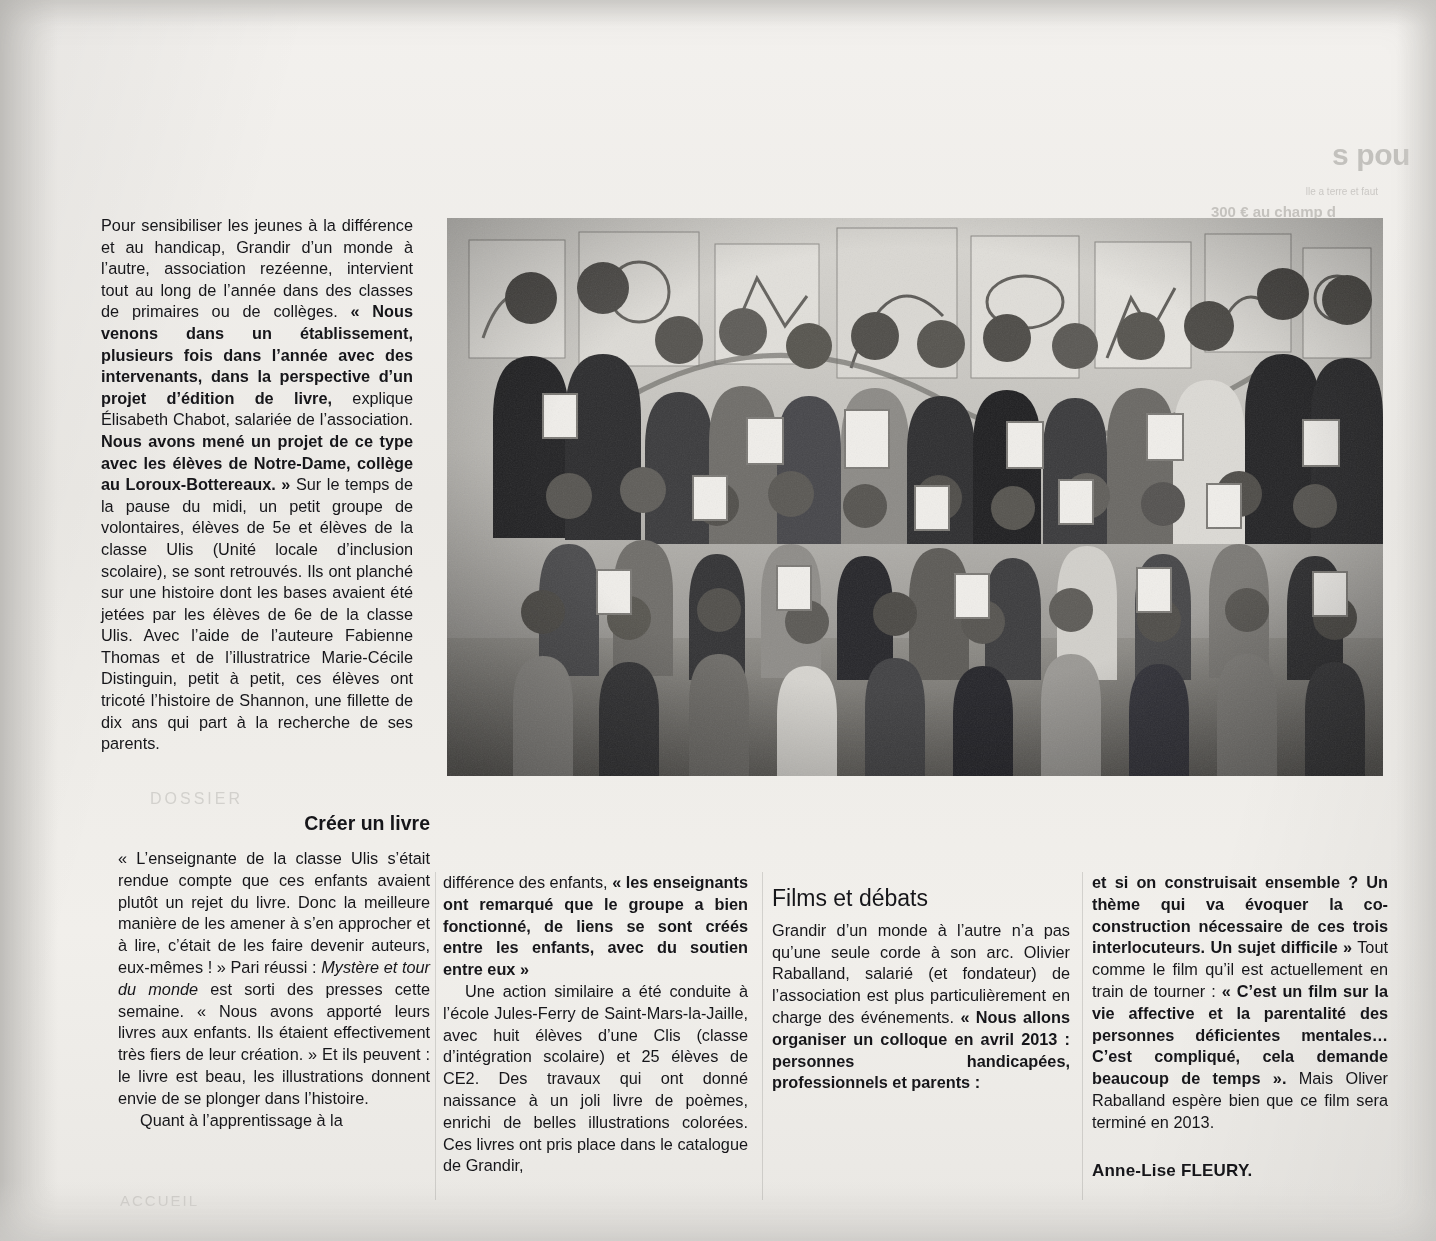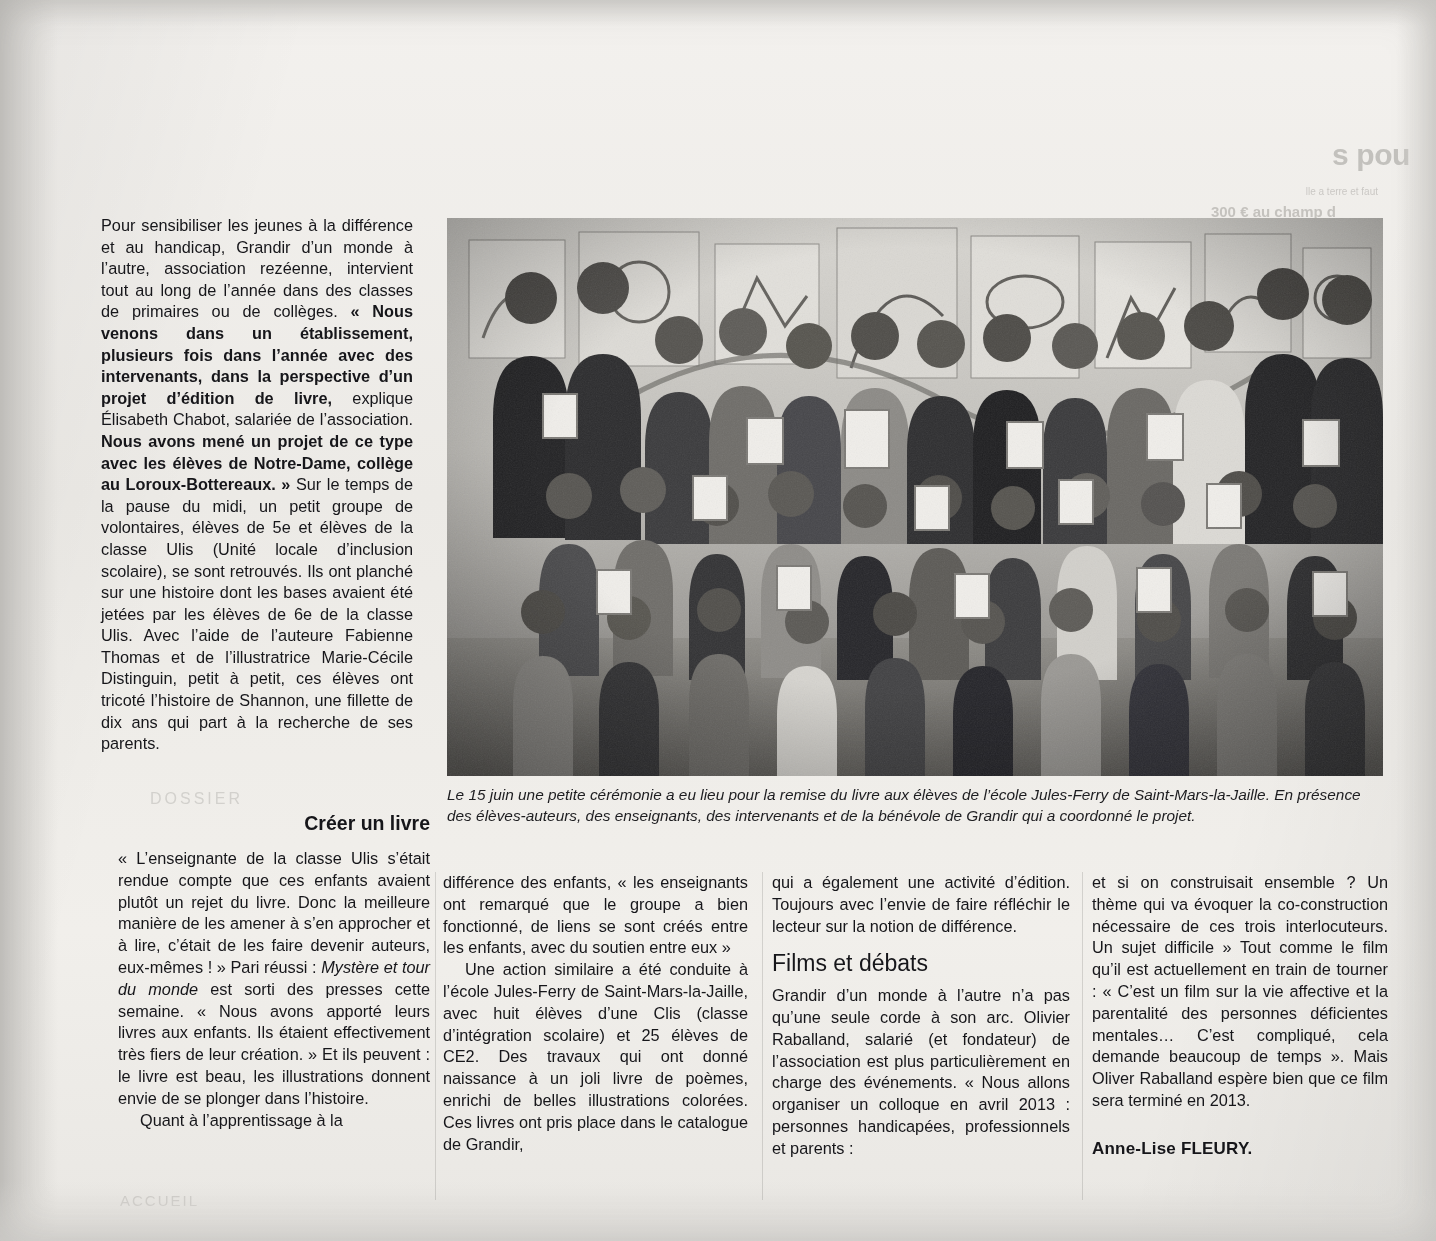--- a/index.html
+++ b/index.html
@@ -187,21 +187,21 @@
   }
 
   
   .bcol {
     top: 872px;
     font-size: 16.3px;
     line-height: 21.8px;
     text-align: justify;
     hyphens: auto;
   }
-  .bcol b { font-weight: 400; }
+  .bcol b { font-weight: 700; }
   #col-2 { left: 443px; width: 305px; }
   #col-3 { left: 772px; width: 298px; }
   #col-4 { left: 1092px; width: 296px; }
 
   #subhead-2 {
     font-size: 23px;
     font-weight: 400;
     text-align: left;
     margin: 16px 0 10px 0;
     display: block;
@@ -407,29 +407,27 @@
         <rect x="508" y="356" width="34" height="44"></rect>
         <rect x="690" y="350" width="34" height="44"></rect>
         <rect x="866" y="354" width="34" height="44"></rect>
       </g>
 
       <rect x="0" y="0" width="936" height="558" fill="url(#vig)"></rect>
       <rect x="0" y="0" width="936" height="558" filter="url(#grain)" opacity="0.5"></rect>
     </svg>
   </div>
 
-  <div class="content" id="caption">Le 15 juin une petite cérémonie a eu lieu pour la remise du livre aux élèves de l’école Jules-Ferry de Saint-Mars-la-Jaille. En présence des élèves-auteurs, des enseignants, des intervenants et de la bénévole de Grandir qui a coordonné le projet.</div>
 
   <div class="content bcol" id="col-2">
     <p><span>différence des enfants, </span><b>« les enseignants ont remarqué que le groupe a bien fonctionné, de liens se sont créés entre les enfants, avec du soutien entre eux »</b></p>
     <p class="indent">Une action similaire a été conduite à l’école Jules-Ferry de Saint-Mars-la-Jaille, avec huit élèves d’une Clis (classe d’intégration scolaire) et 25 élèves de CE2. Des travaux qui ont donné naissance à un joli livre de poèmes, enrichi de belles illustrations colorées. Ces livres ont pris place dans le catalogue de Grandir,</p>
   </div>
 
   <div class="content bcol" id="col-3">
-    <p>qui a également une activité d’édition. Toujours avec l’envie de faire réfléchir le lecteur sur la notion de différence.</p>
     <span id="subhead-2">Films et débats</span>
     <p><span>Grandir d’un monde à l’autre n’a pas qu’une seule corde à son arc. Olivier Raballand, salarié (et fondateur) de l’association est plus particulièrement en charge des événements. </span><b>« Nous allons organiser un colloque en avril 2013 : personnes handicapées, professionnels et parents :</b></p>
   </div>
 
   <div class="content bcol" id="col-4">
     <p><b>et si on construisait ensemble ? Un thème qui va évoquer la co-construction nécessaire de ces trois interlocuteurs. Un sujet difficile »</b><span> Tout comme le film qu’il est actuellement en train de tourner : </span><b>« C’est un film sur la vie affective et la parentalité des personnes déficientes mentales… C’est compliqué, cela demande beaucoup de temps ».</b><span> Mais Oliver Raballand espère bien que ce film sera terminé en 2013.</span></p>
     <span id="byline">Anne-Lise FLEURY.</span>
   </div>
 
 </div>

